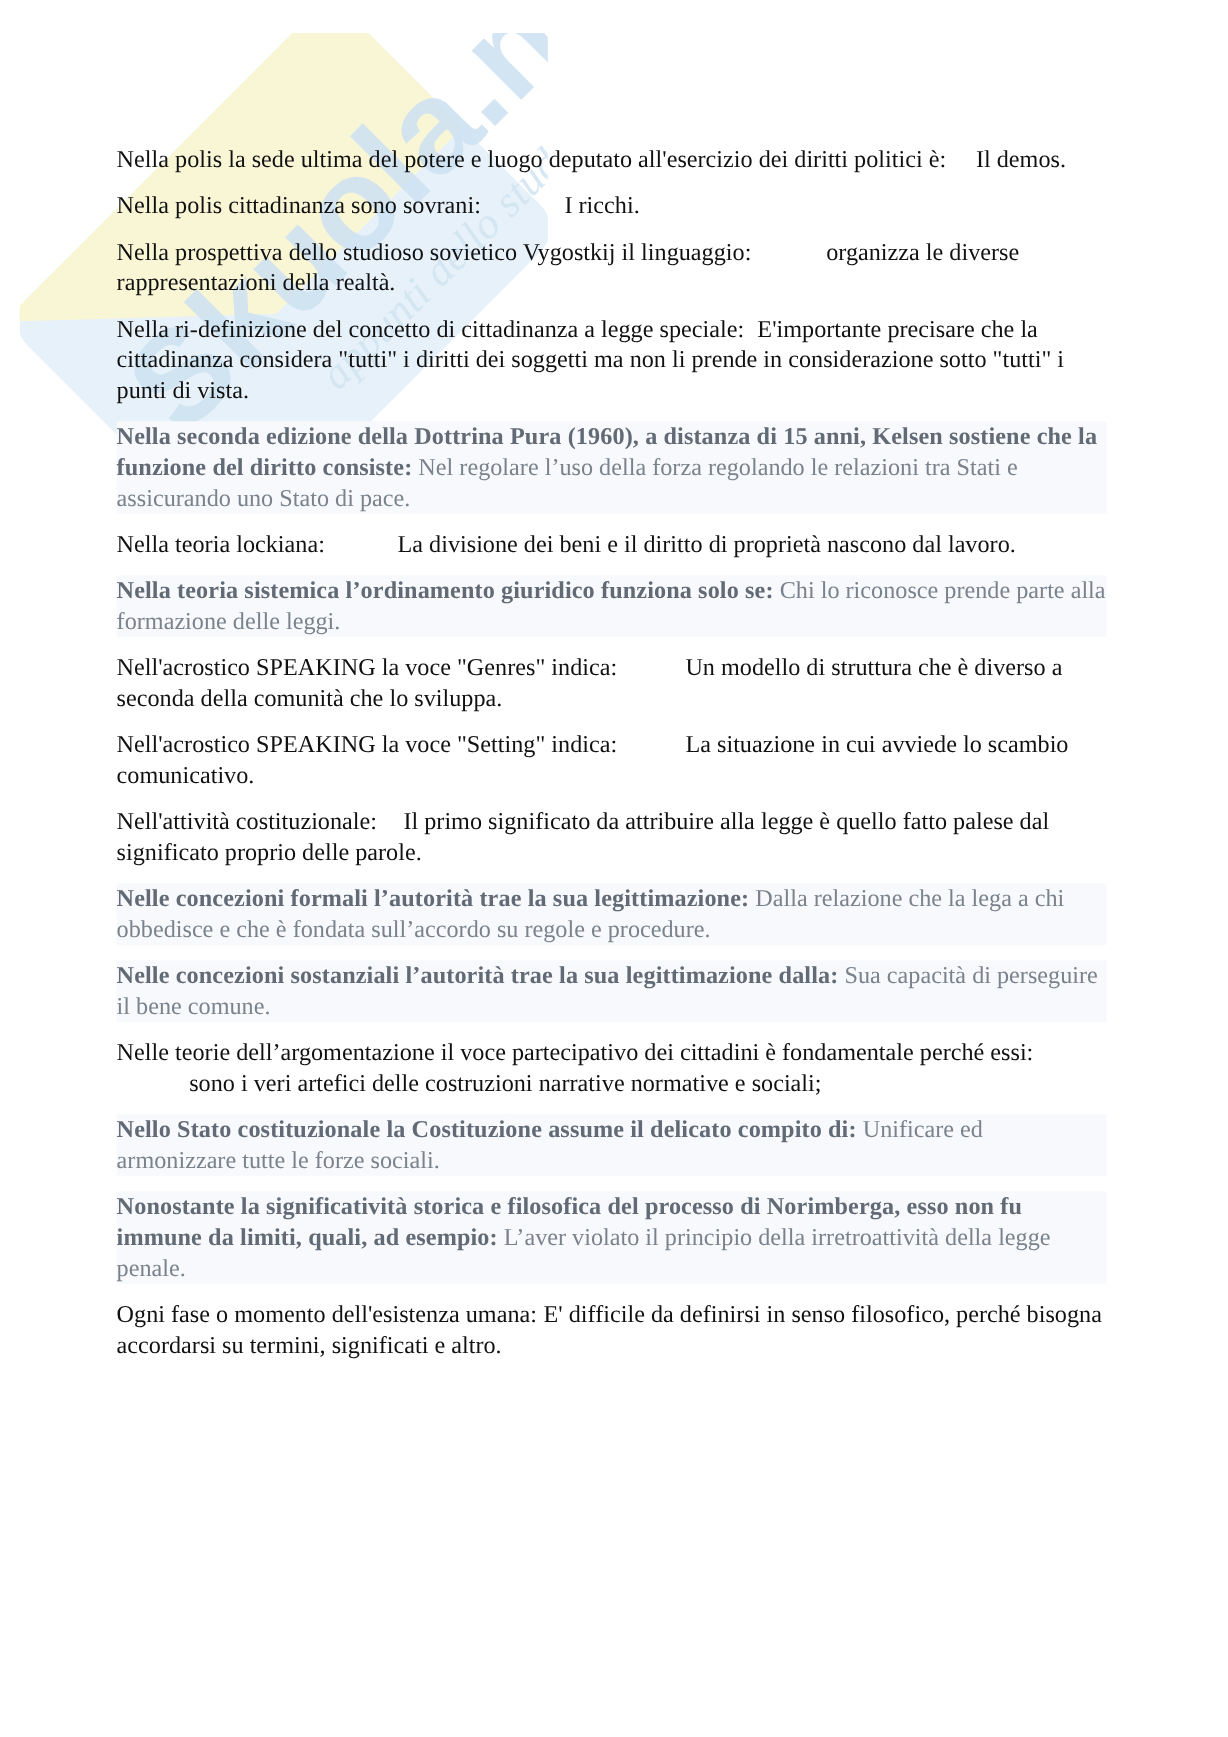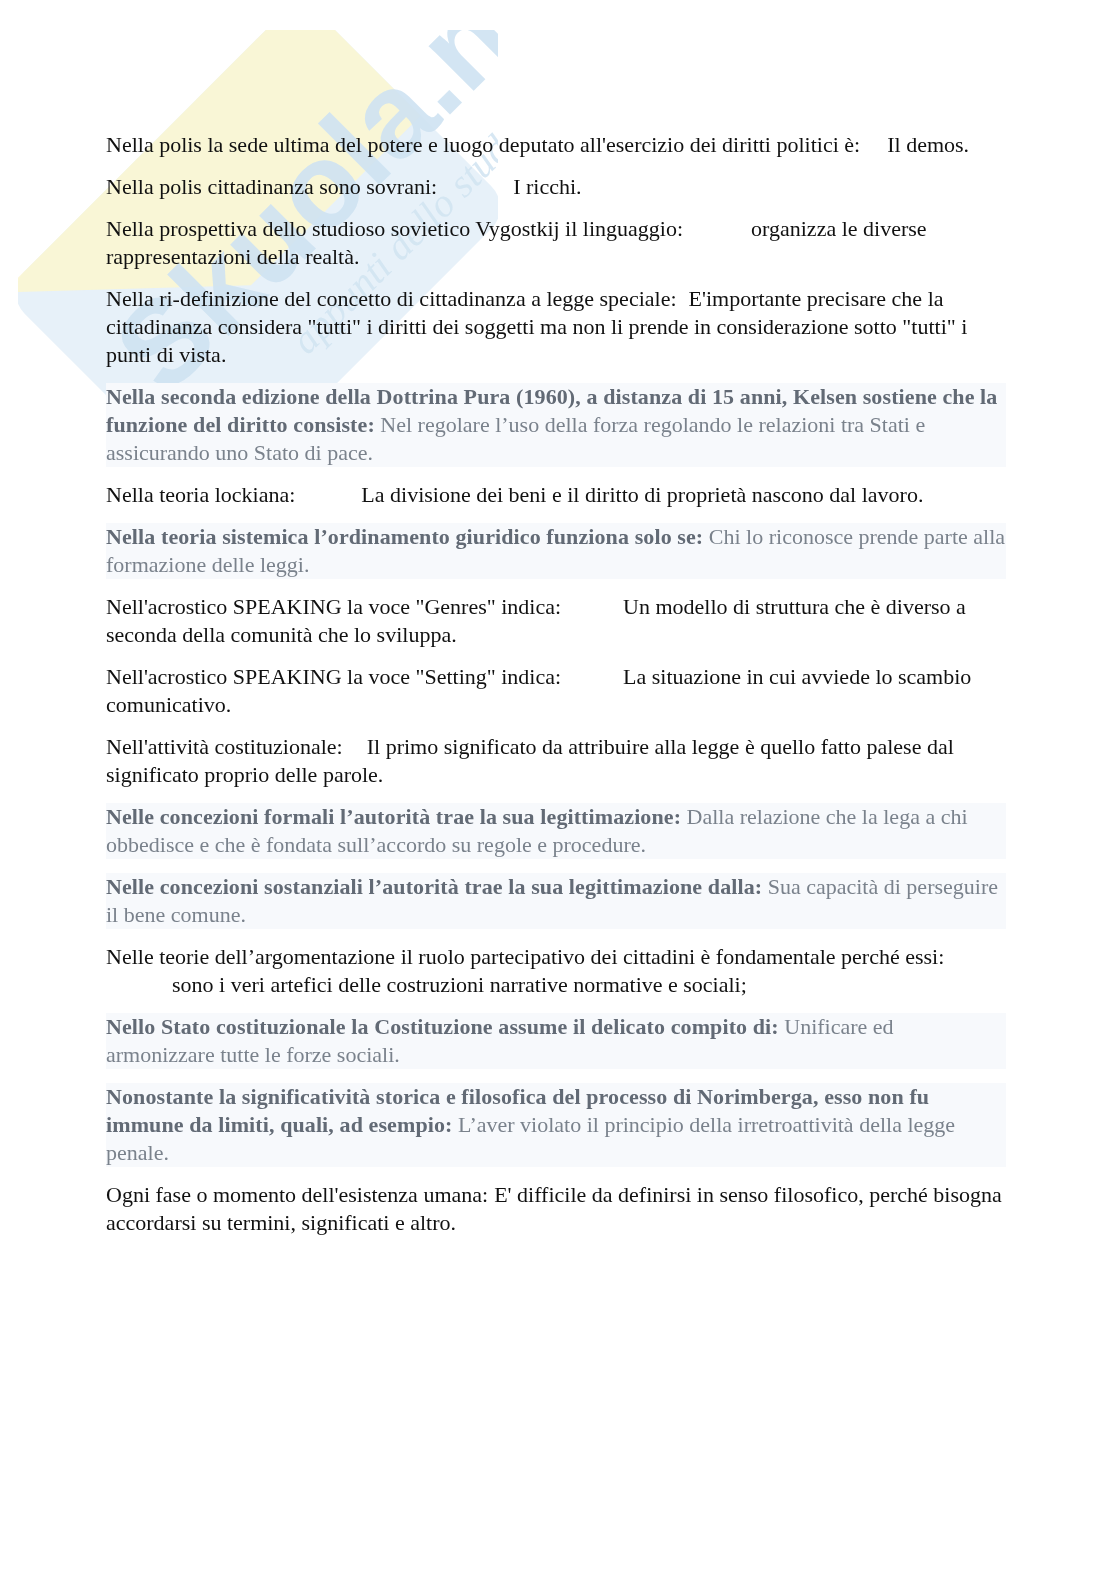--- a/index.html
+++ b/index.html
@@ -117,21 +117,21 @@
     <span class="q">Nelle concezioni formali l’autorità trae la sua legittimazione:</span>
     <span class="a">Dalla relazione che la lega a chi obbedisce e che è fondata sull’accordo su regole e procedure.</span>
   </p>
 
   <p class="para hl">
     <span class="q">Nelle concezioni sostanziali l’autorità trae la sua legittimazione dalla:</span>
     <span class="a">Sua capacità di perseguire il bene comune.</span>
   </p>
 
   <p class="para">
-    <span class="q">Nelle teorie dell’argomentazione il ruolo partecipativo dei cittadini è fondamentale perché essi:</span>
+    <span class="q">Nelle teorie dell’argomentazione il voce partecipativo dei cittadini è fondamentale perché essi:</span>
     <span class="a indent-line">sono i veri artefici delle costruzioni narrative normative e sociali;</span>
   </p>
 
   <p class="para hl">
     <span class="q">Nello Stato costituzionale la Costituzione assume il delicato compito di:</span>
     <span class="a">Unificare ed armonizzare tutte le forze sociali.</span>
   </p>
 
 
   <p class="para hl">

